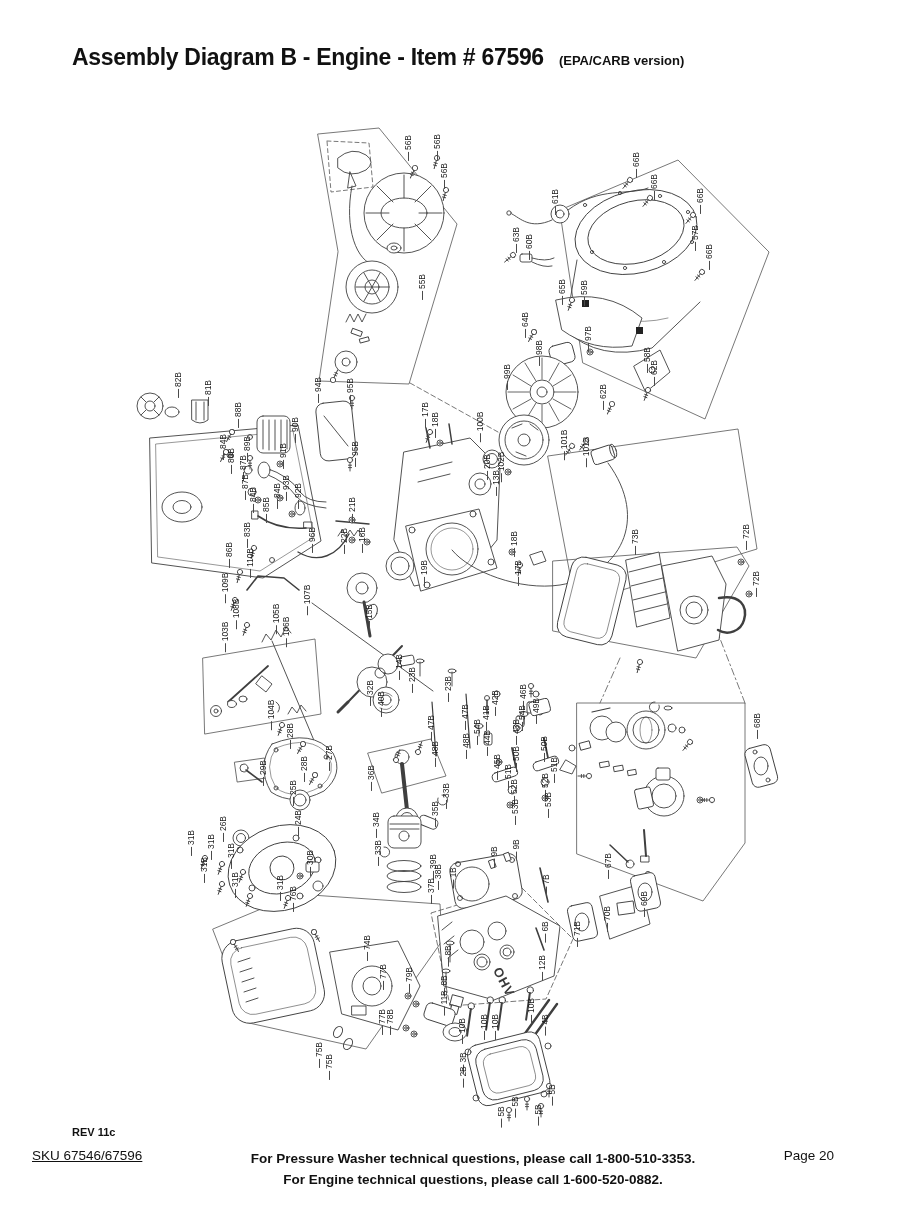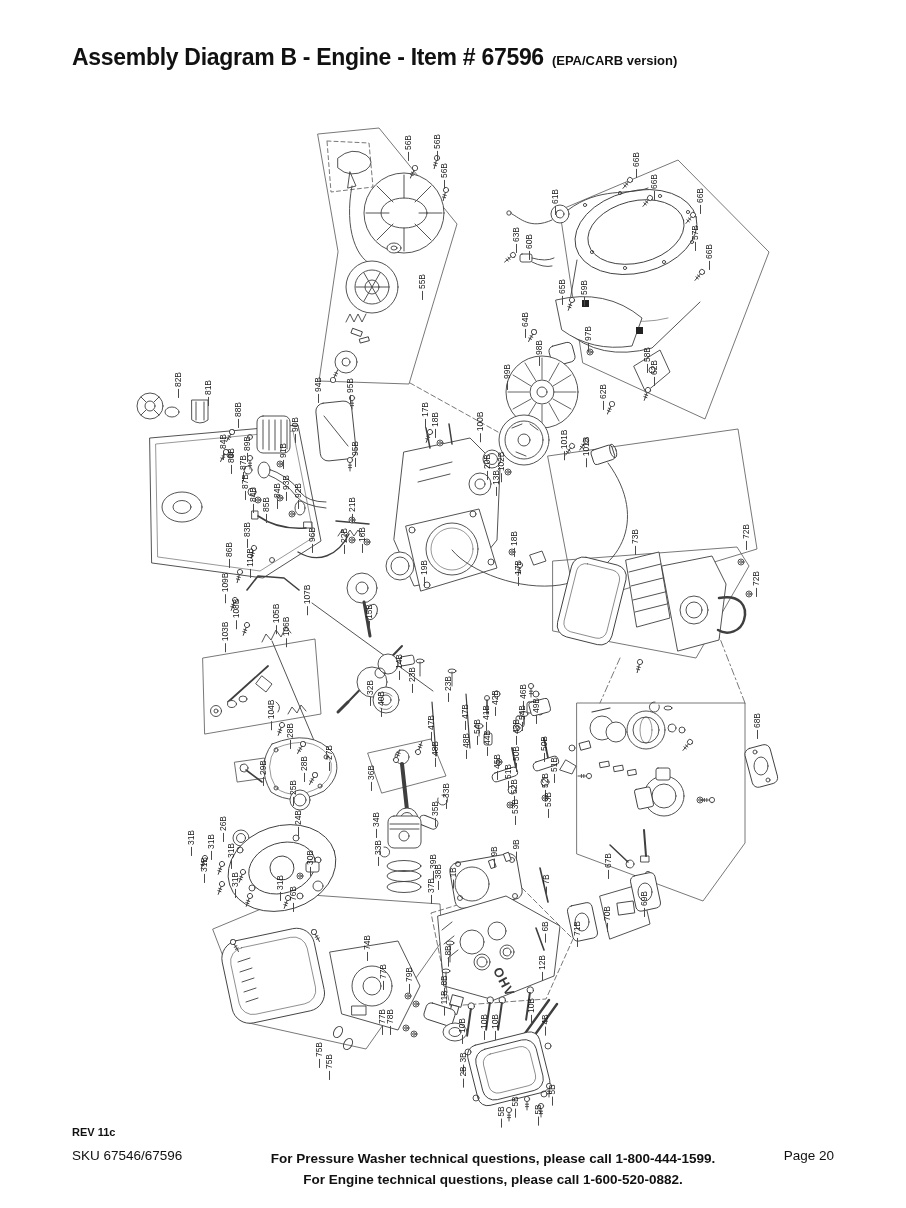--- a/index.html
+++ b/index.html
@@ -1,32 +1,32 @@
 <!DOCTYPE html>
 <html><head>
 <meta charset="utf-8">
 <style>
   html,body{margin:0;padding:0;background:#fff;}
   .page{position:relative;width:906px;height:1208px;background:#fff;overflow:hidden;
         font-family:"Liberation Sans",sans-serif;color:#111;}
   .title{position:absolute;left:72px;top:44px;white-space:nowrap;}
   .title .main{font-size:23px;font-weight:bold;letter-spacing:-0.3px;}
-  .title .suffix{font-size:13px;font-weight:bold;margin-left:8px;}
+  .title .suffix{font-size:13px;font-weight:bold;margin-left:15px;}
   .diagram{position:absolute;left:0;top:90px;width:906px;height:1040px;}
   .diagram svg{position:absolute;left:0;top:0;}
   #labels{position:absolute;left:0;top:0;width:906px;height:1040px;}
   .plabel{position:absolute;transform:translate(-50%,-50%) rotate(-90deg);
           display:inline-flex;align-items:center;gap:2px;white-space:nowrap;}
   .plabel i{display:block;width:9px;height:1px;background:#4a4a4a;}
   .plabel b{font-weight:400;font-size:8.5px;color:#1a1a1a;letter-spacing:-0.1px;}
   .ohv{position:absolute;left:504px;top:982px;transform:translate(-50%,-50%) rotate(62deg);
        font-size:13px;font-weight:bold;color:#3a3a3a;letter-spacing:1px;}
   .rev{position:absolute;left:72px;top:1126px;font-size:11px;font-weight:bold;}
   .footrow{position:absolute;left:0;top:1148px;width:906px;display:flex;align-items:flex-start;}
-  .sku{font-size:13.5px;margin-left:72px;width:150px;flex:0 0 auto;}
+  .sku{font-size:13.5px;margin-left:32px;width:150px;flex:0 0 auto;text-decoration:underline;}
   .phones{flex:1 1 auto;text-align:center;font-size:13.5px;font-weight:bold;line-height:21px;}
   .pageno{font-size:13.5px;margin-right:72px;width:70px;flex:0 0 auto;text-align:right;}
 </style>
 </head>
 <body>
 
 <div class="page">
 
   <div class="title">
     <span class="main">Assembly Diagram B - Engine - Item # 67596</span><span class="suffix">(EPA/CARB version)</span>
@@ -1131,19 +1131,19 @@
         </span>
       </div>
     <span class="ohv">OHV</span>
   </div>
 
   <div class="rev">REV 11c</div>
 
   <div class="footrow">
     <span class="sku">SKU 67546/67596</span>
     <span class="phones">
-      <span style="display:block;">For Pressure Washer technical questions, please call 1-800-444-1599.</span>
+      <span style="display:block;">For Pressure Washer technical questions, please call 1-800-510-3353.</span>
       <span style="display:block;">For Engine technical questions, please call 1-600-520-0882.</span>
     </span>
     <span class="pageno">Page 20</span>
   </div>
 
 </div>
 
 </body></html>

